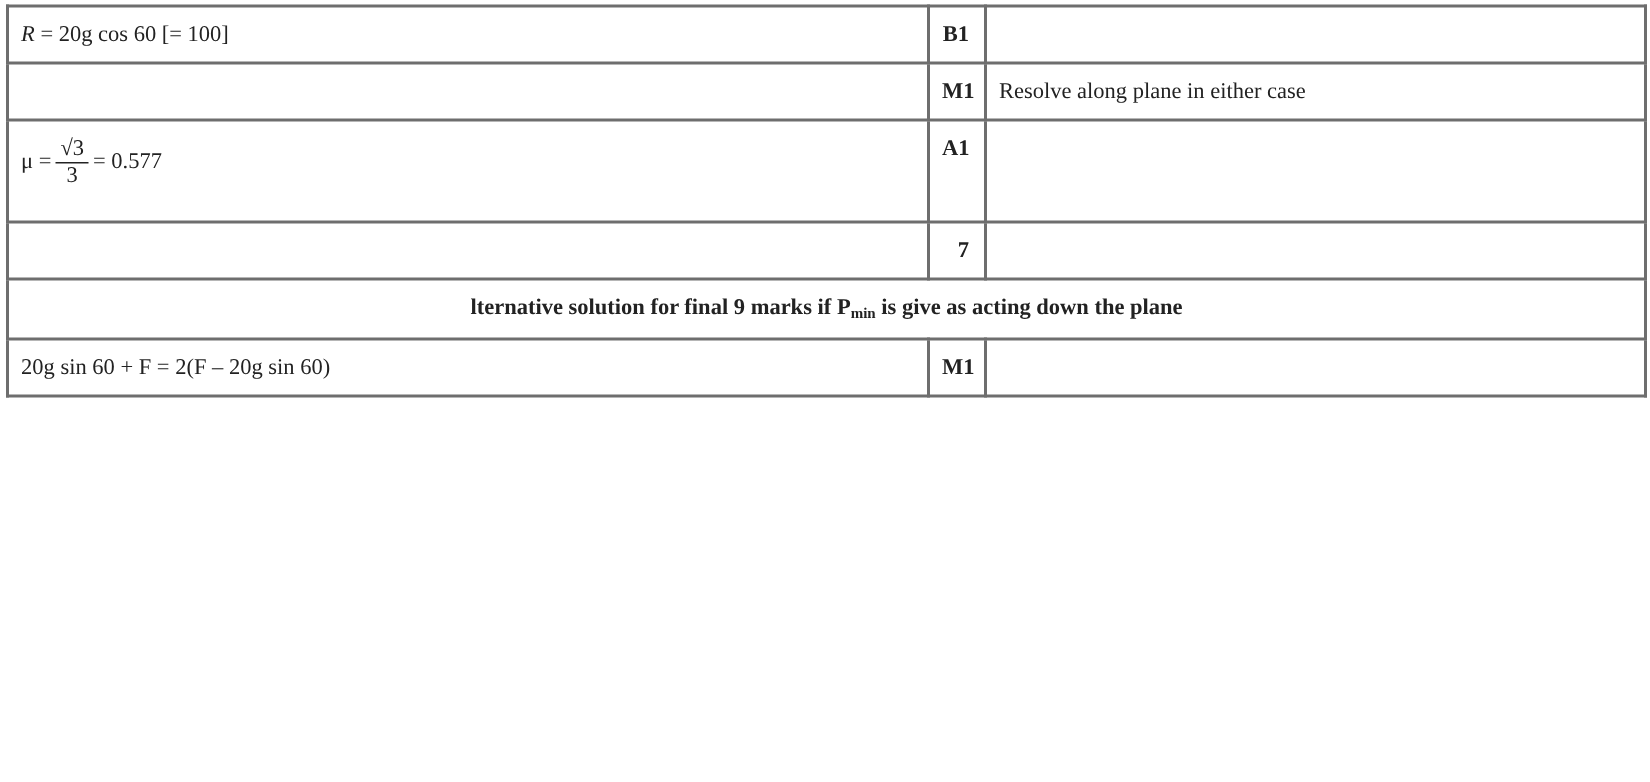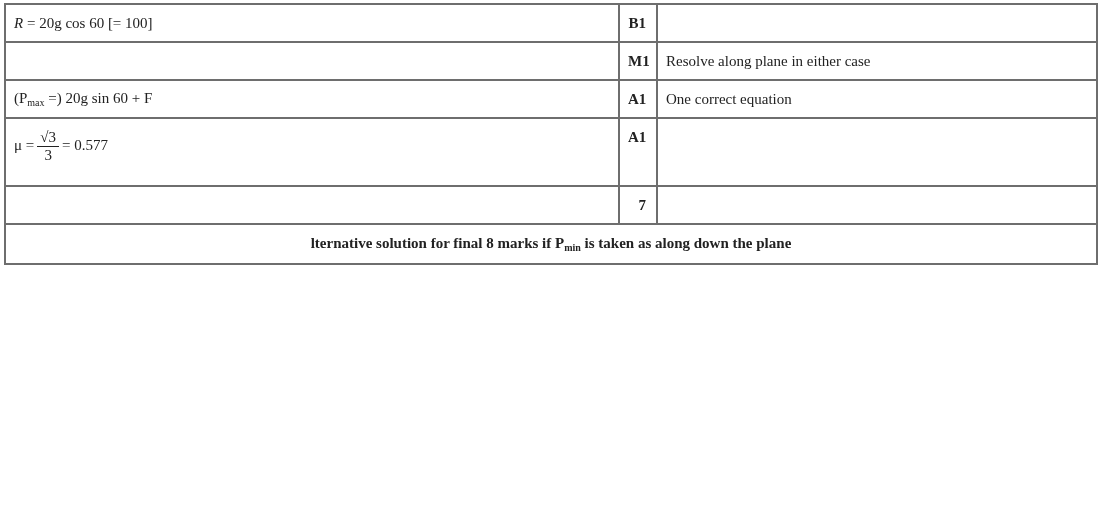--- a/index.html
+++ b/index.html
@@ -35,33 +35,33 @@
         <tr class="r">
       <td class="work"><i>R</i><span> = 20g cos 60 [= 100]</span></td>
       <td class="mark">B1</td>
       <td class="note"></td>
     </tr>
     <tr class="r">
       <td class="work"></td>
       <td class="mark">M1</td>
       <td class="note">Resolve along plane in either case</td>
     </tr>
-    <tr class="r">
-      <td class="work"><span>(P</span><sub>max</sub><span> =) 20g sin 60 + F</span></td>
-      <td class="mark">A1</td>
-      <td class="note">One correct equation</td>
-    </tr>
     <tr class="tall">
       <td class="work"><span>μ =</span><span class="frac"><span class="num">√3</span><span class="den">3</span></span><span>= 0.577</span></td>
       <td class="mark">A1</td>
       <td class="note"></td>
     </tr>
     <tr class="total">
       <td class="work"></td>
       <td class="mark">7</td>
       <td class="note"></td>
     </tr>
     <tr class="banner">
-      <td colspan="3"><span>lternative solution for final 8 marks if P</span><sub>min</sub><span> is taken as along down the plane</span></td>
+      <td colspan="3"><span>lternative solution for final 9 marks if P</span><sub>min</sub><span> is give as acting down the plane</span></td>
+    </tr>
+    <tr class="r">
+      <td class="work">20g sin 60 + F = 2(F – 20g sin 60)</td>
+      <td class="mark">M1</td>
+      <td class="note"></td>
     </tr>
   </tbody>
     </table>
 </div>
 
 </body></html>

